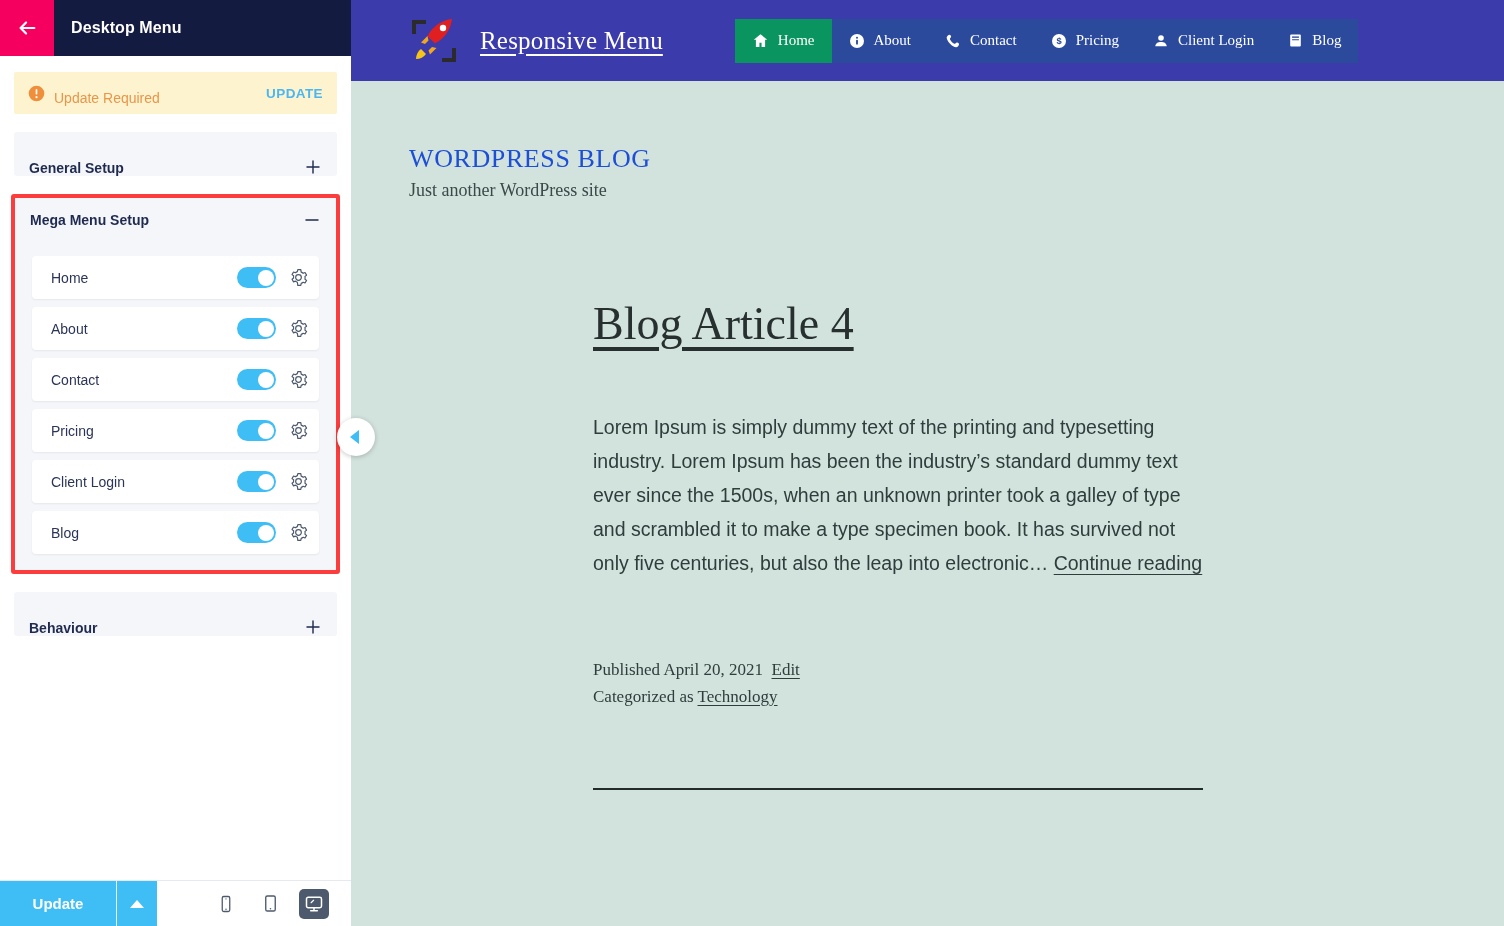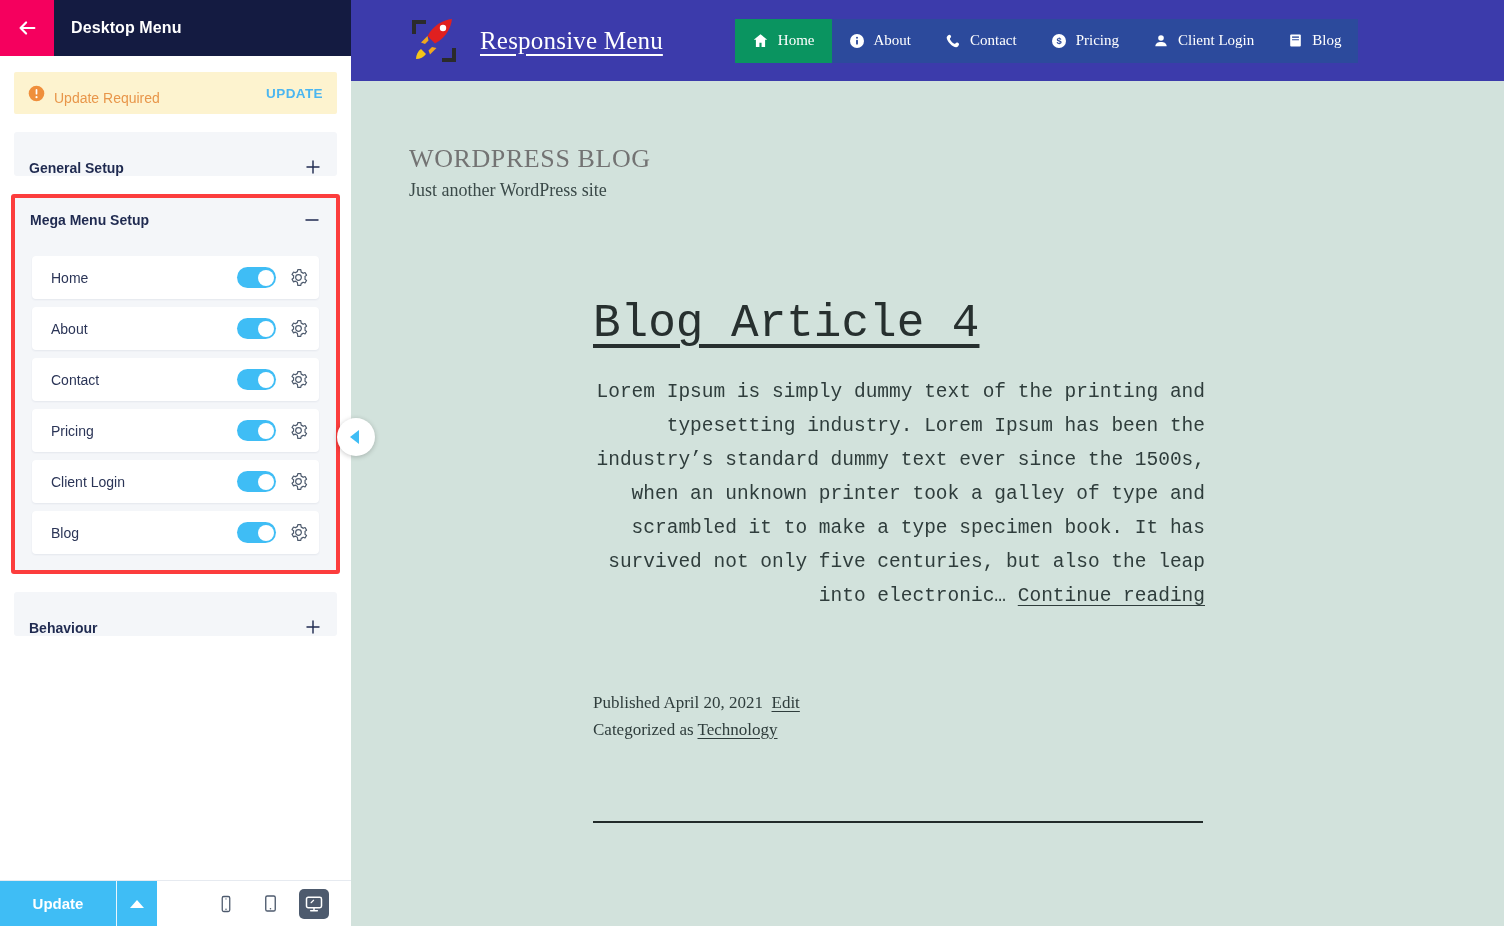--- a/index.html
+++ b/index.html
@@ -135,33 +135,33 @@
   .nav-item {
     display: flex; align-items: center; gap: 9px; padding: 0 17px;
     color: #ffffff; font-size: 15px; cursor: pointer;
     font-family: "Liberation Serif", serif;
   }
   .nav-item.active { background: #0a9460; }
   .nav-ico { display: block; }
 
   .site-head { padding: 63px 0 0 58px; }
   .site-title { font-family: "Liberation Serif", serif; font-size: 26px;
-    color: #737373; letter-spacing: .6px; font-weight: 400; }
+    color: #1d4ed8; letter-spacing: .6px; font-weight: 400; }
   .site-tag { font-family: "Liberation Serif", serif; font-size: 18px;
     color: #3b4a49; margin-top: 6px; }
 
   .article { margin: 98px 0 0 242px; width: 612px; }
   .art-title {
-    font-family: Liberation Mono, monospace; font-weight: 400; font-size: 46px;
+    font-family: Liberation Serif, serif; font-weight: 400; font-size: 46px;
     color: #27302f; text-decoration: underline; text-underline-offset: 8px;
     line-height: 1.1; cursor: pointer;
   }
   .art-body {
-    margin-top: 25px; font-family: Liberation Mono, monospace; font-size: 19.5px;
-    line-height: 34px; color: #2f3d3c; text-align: right;
+    margin-top: 60px; font-family: Liberation Sans, sans-serif; font-size: 19.5px;
+    line-height: 34px; color: #2f3d3c;
   }
   .art-body a { color: #2f3d3c; text-decoration: underline;
     text-underline-offset: 4px; cursor: pointer; }
   .art-meta { margin-top: 76px; font-family: "Liberation Serif", serif;
     font-size: 17px; line-height: 27px; color: #2f3d3c; }
   .art-meta a { color: #2f3d3c; text-decoration: underline;
     text-underline-offset: 3px; cursor: pointer; }
   .art-rule { margin-top: 78px; width: 610px; height: 0;
     border-top: 2px solid #222b2a; }
 </style>

